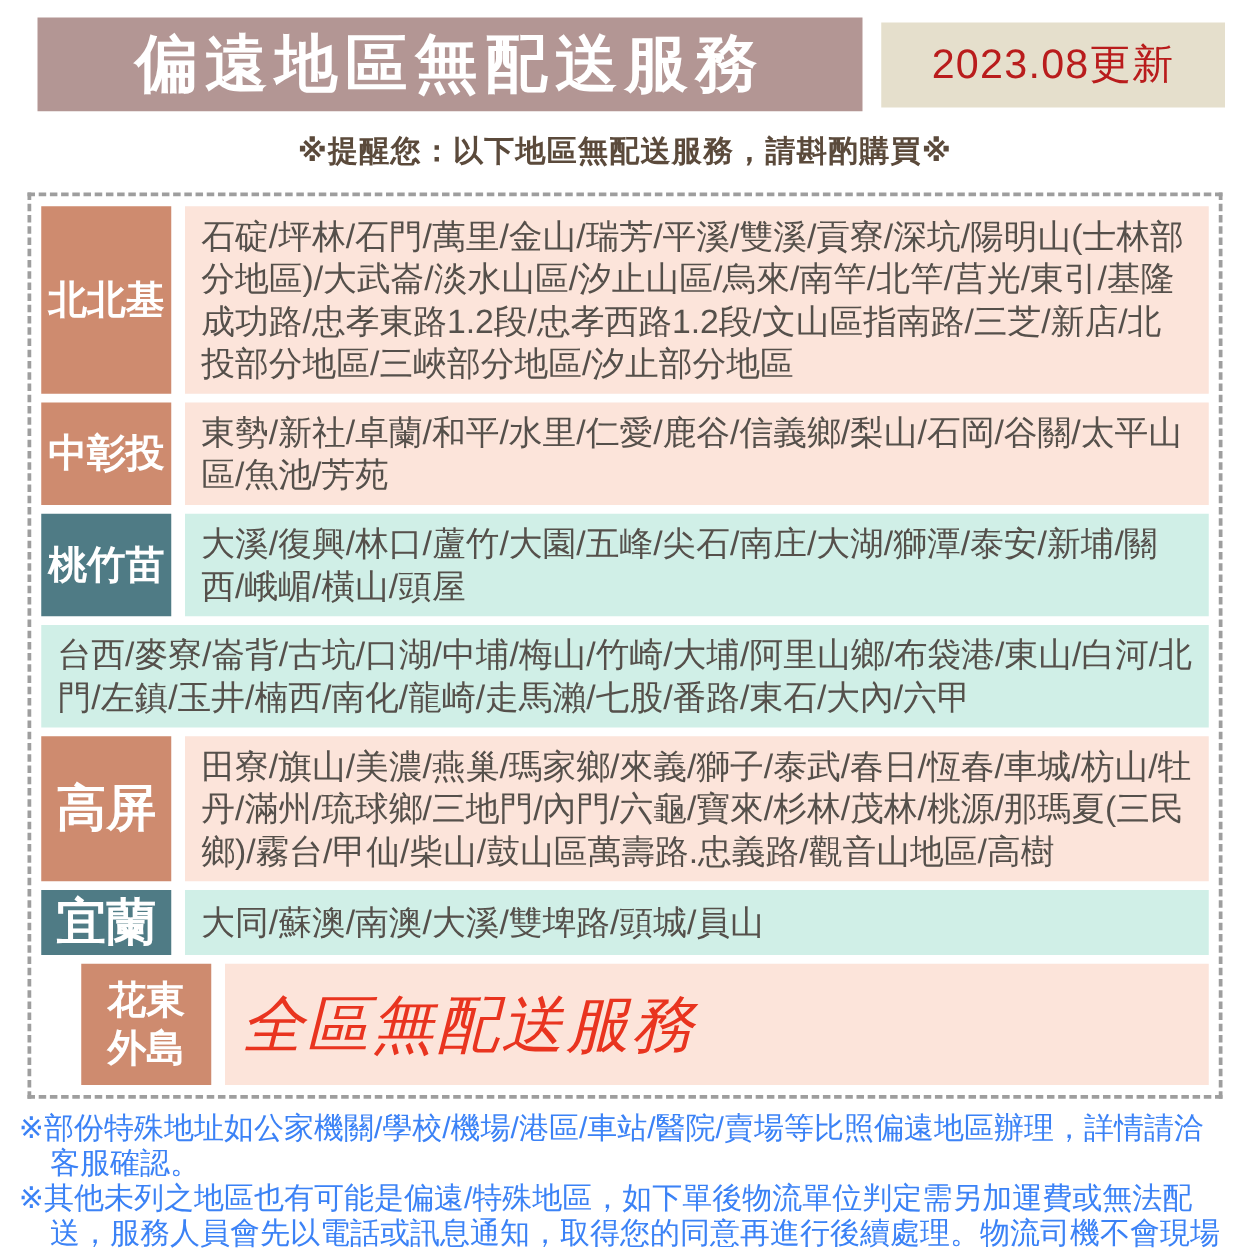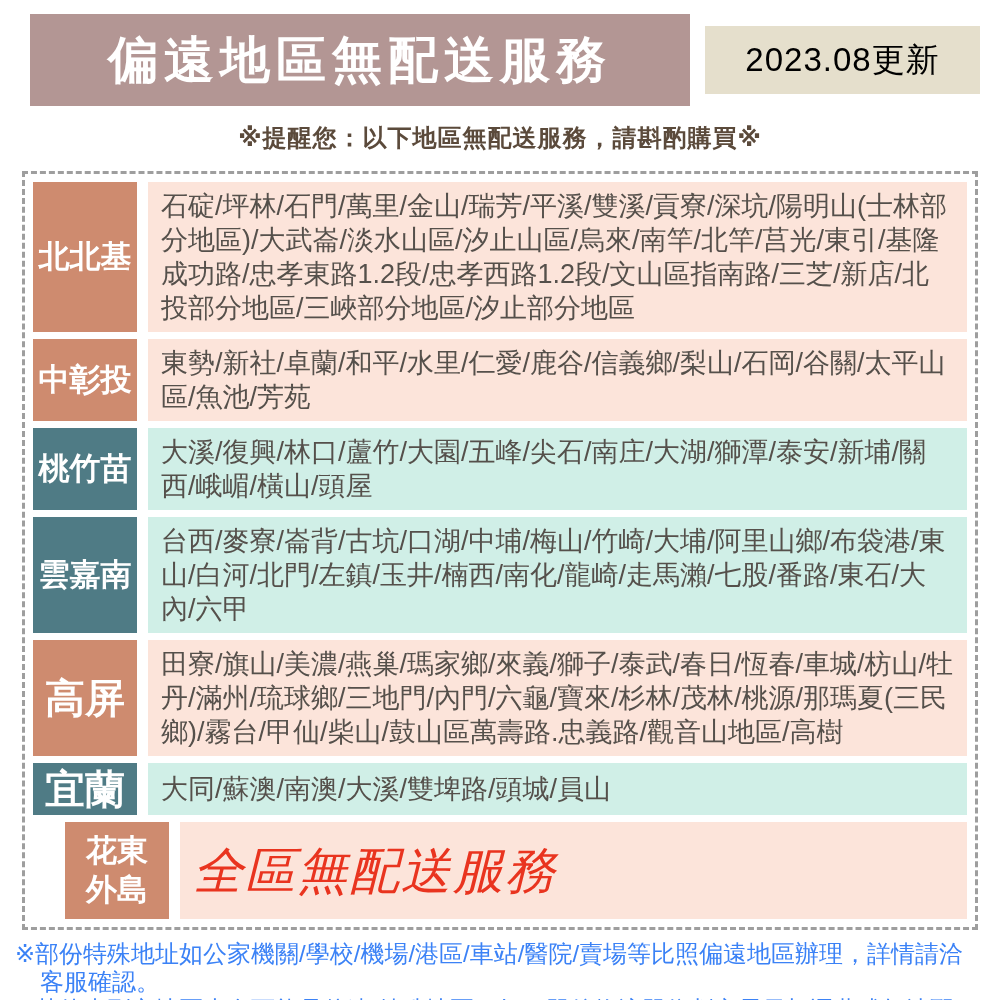--- a/index.html
+++ b/index.html
@@ -9,30 +9,30 @@
     background: #ffffff;
     font-family: "Liberation Sans", "DejaVu Sans", sans-serif;
     overflow: hidden;
   }
   
   .header-bar {
     display: flex; align-items: center;
     padding: 14px 20px 0 30px; gap: 15px;
   }
   .title-box {
-    width: 660px; height: 92px;
+    width: 660px; height: 75px;
     background: #b39694;
     color: #ffffff;
     font-size: 50px; font-weight: bold; letter-spacing: 6px;
     display: flex; align-items: center; justify-content: center;
   }
   .date-box {
     flex: 1; height: 68px;
     background: #e5dfcc;
-    color: #000000;
+    color: #b91c1c;
     font-size: 33px; letter-spacing: 1px;
     display: flex; align-items: center; justify-content: center;
   }
   
   .subtitle {
     margin-top: 16px;
     text-align: center;
     font-size: 24px; font-weight: bold;
     color: #5b4a3b;
     letter-spacing: 1px;
@@ -109,21 +109,20 @@
     <div class="t-label">中彰投</div>
     <div class="t-content">東勢/新社/卓蘭/和平/水里/仁愛/鹿谷/信義鄉/梨山/石岡/谷關/太平山區/魚池/芳苑</div>
   </div>
 
   <div class="t-row teal">
     <div class="t-label">桃竹苗</div>
     <div class="t-content">大溪/復興/林口/蘆竹/大園/五峰/尖石/南庄/大湖/獅潭/泰安/新埔/關西/峨嵋/橫山/頭屋</div>
   </div>
 
   <div class="t-row teal">
-    <div class="t-label">雲嘉南</div>
     <div class="t-content">台西/麥寮/崙背/古坑/口湖/中埔/梅山/竹崎/大埔/阿里山鄉/布袋港/東山/白河/北門/左鎮/玉井/楠西/南化/龍崎/走馬瀨/七股/番路/東石/大內/六甲</div>
   </div>
 
   <div class="t-row salmon">
     <div class="t-label xl">高屏</div>
     <div class="t-content">田寮/旗山/美濃/燕巢/瑪家鄉/來義/獅子/泰武/春日/恆春/車城/枋山/牡丹/滿州/琉球鄉/三地門/內門/六龜/寶來/杉林/茂林/桃源/那瑪夏(三民鄉)/霧台/甲仙/柴山/鼓山區萬壽路.忠義路/觀音山地區/高樹</div>
   </div>
 
   <div class="t-row teal">
     <div class="t-label xl">宜蘭</div>

